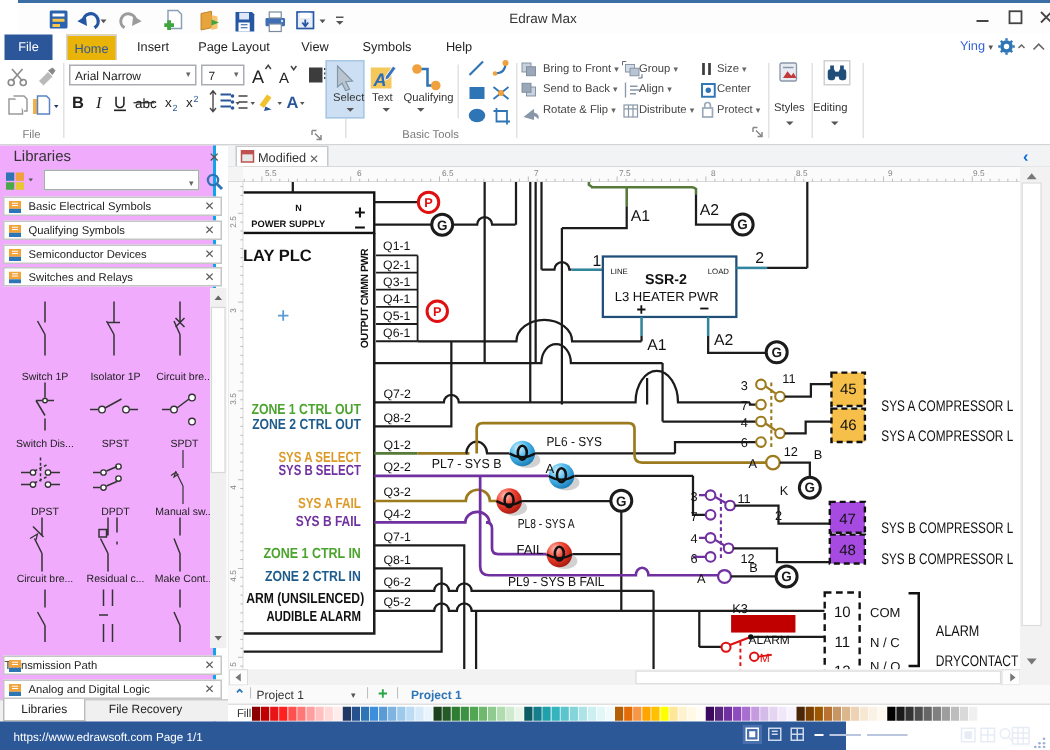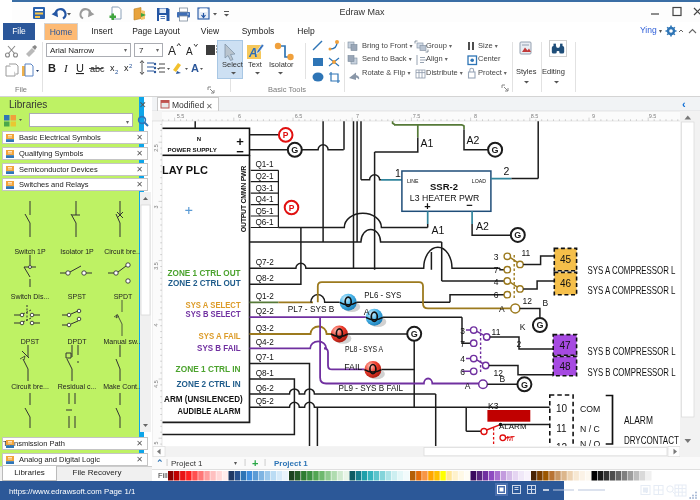--- a/index.html
+++ b/index.html
@@ -5,30 +5,30 @@
 html,body{width:700px;height:500px;overflow:hidden;font-family:"Liberation Sans",sans-serif;background:#fff;}
 .abs{position:absolute;}
 #app{position:relative;width:700px;height:500px;background:#fff;}
 
 #titlebar{position:absolute;left:0;top:0;width:700px;height:22px;background:#fdfdfd;border-top:2px solid #3a6ea5;margin-left:12px;}
 #title{position:absolute;left:300px;top:5px;width:100px;text-align:center;font-size:9px;color:#333;}
 
 #tabrow{position:absolute;left:0;top:22px;width:700px;height:18px;background:#fff;}
 #filetab{position:absolute;left:3px;top:1px;width:32px;height:17px;background:#2b579a;color:#fff;font-size:8.5px;text-align:center;line-height:17px;}
 .rtab{position:absolute;top:1px;height:17px;font-size:8.5px;color:#222;text-align:center;line-height:17px;}
-#hometab{background:#fdba74;border:1px solid #d4d4d4;border-bottom:none;color:#2b579a;}
+#hometab{background:#eab308;border:1px solid #d4d4d4;border-bottom:none;color:#2b579a;}
 
 #ribbon{position:absolute;left:0;top:40px;width:700px;height:57px;background:#fff;border-bottom:1px solid #d4d4d4;}
 .rsep{position:absolute;top:2px;width:1px;height:50px;background:#e2e2e2;}
 .glabel{position:absolute;font-size:7.5px;color:#7a7a7a;text-align:center;}
 .rbtxt{position:absolute;font-size:7.5px;color:#333;white-space:nowrap;}
 .combo{position:absolute;border:1px solid #abadb3;background:#fff;font-size:8px;color:#222;}
 .dd{color:#666;font-size:6px;}
 
-#lpanel{position:absolute;left:0;top:97px;width:144px;height:384px;background:#bef264;border-right:5px solid #0ea5e9;}
+#lpanel{position:absolute;left:0;top:97px;width:144px;height:384px;background:#f0abfc;border-right:2px solid #0ea5e9;}
 .librow{position:absolute;left:2px;width:146px;height:13px;border:1px solid #c5c5c5;background:#fff;font-size:7.5px;color:#222;line-height:12px;}
 .librow .lx{position:absolute;right:4px;top:0px;color:#555;font-size:8px;}
 .libico{position:absolute;left:3px;top:2px;width:8px;height:8px;}
 .symname{position:absolute;font-size:7px;color:#222;text-align:center;width:48px;}
 
 #pagetabs{position:absolute;left:152px;top:457px;width:548px;height:13px;background:#fafafa;border-bottom:1px solid #e0e0e0;font-size:8px;}
 #fillbar{position:absolute;left:152px;top:470px;width:548px;height:11px;background:#fff;}
 #statusbar{position:absolute;left:0;top:481px;width:564px;height:19px;background:#2c5898;color:#fff;font-size:7.8px;}
 </style></head><body>
 <div id="app">
@@ -165,21 +165,21 @@
         <text x="2" y="14" font-size="12" font-weight="bold" font-style="italic" fill="#2b6cb8">A</text>
         <path d="M10 8 L15 1 L17 2.5 L12 9.5 L9.5 10.5 Z" fill="#3a74c0" stroke="#fff" stroke-width="0.6"></path>
       </svg>
       <svg class="abs" style="left:274px;top:2px" width="20" height="20" viewBox="0 0 20 20">
         <path d="M4 4 H11 V15 H16" stroke="#2e75b6" stroke-width="1.7" fill="none"></path>
         <circle cx="4" cy="4" r="3.2" fill="#f0a03c"></circle>
         <circle cx="16.5" cy="15" r="3.2" fill="#f0a03c"></circle>
       </svg>
       <div class="rbtxt" style="left:222px;top:20px">Select</div>
       <div class="rbtxt" style="left:248px;top:20px">Text</div>
-      <div class="rbtxt" style="left:269px;top:20px">Isolator</div>
+      <div class="rbtxt" style="left:269px;top:20px">Qualifying</div>
       <svg class="abs" style="left:229px;top:31px" width="9" height="5" viewBox="0 0 9 5">
         <path d="M2 1 l2.5 2.5 2.5-2.5z" fill="#555"></path>
       </svg>
       <svg class="abs" style="left:253px;top:31px" width="9" height="5" viewBox="0 0 9 5">
         <path d="M2 1 l2.5 2.5 2.5-2.5z" fill="#555"></path>
       </svg>
       <svg class="abs" style="left:276px;top:31px" width="9" height="5" viewBox="0 0 9 5">
         <path d="M2 1 l2.5 2.5 2.5-2.5z" fill="#555"></path>
       </svg>
       <div class="rsep" style="left:305px;top:3px;height:36px"></div>

